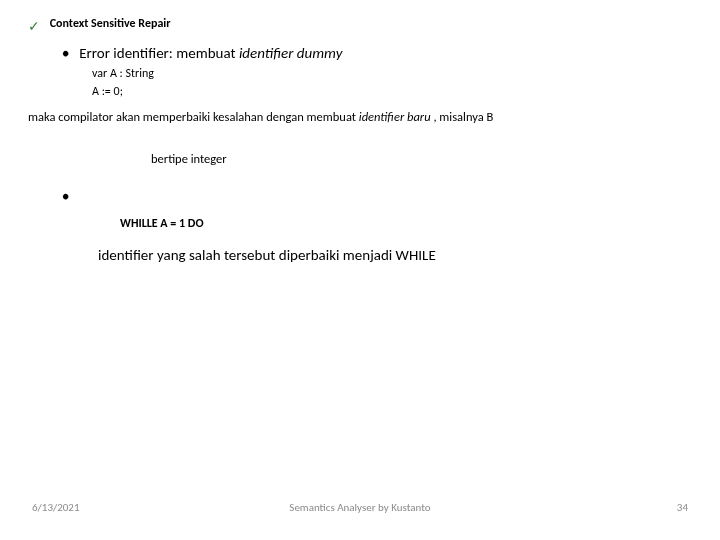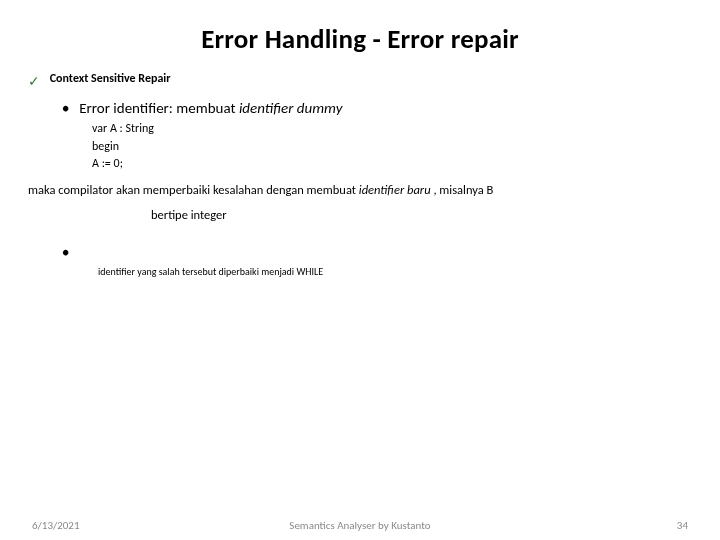--- a/index.html
+++ b/index.html
@@ -66,84 +66,83 @@
   }
   .expl {
     font-size: 12.5px;
     line-height: 2.1;
     margin-top: 4px;
   }
   .expl2 {
     margin-left: 80px;
     font-size: 12.5px;
     line-height: 1.5;
-    margin-top: 3px;
+    margin-top: 20px;
     padding-left: 43px;
   }
   .sub-code {
     margin-left: 92px;
     font-size: 12px;
     font-weight: 700;
     margin-top: 10px;
   }
   .sub-expl {
     margin-left: 70px;
-    font-size: 10px;
-    margin-top: 3px;
+    font-size: 15px;
+    margin-top: 16px;
   }
   .footer {
     position: absolute;
-    bottom: 8px;
+    bottom: 26px;
     left: 0;
     width: 100%;
     padding: 0 32px;
     display: flex;
     justify-content: space-between;
     align-items: center;
     font-size: 11px;
     color: #8a8a8a;
   }
   .footer-center {
     position: absolute;
     left: 50%;
     transform: translateX(-50%);
   }
 </style>
 </head>
 <body>
 
 <div class="slide">
-  <div class="title">Error Handling - Error repair</div>
 
   <div class="content">
 
     <div class="check-row">
       <span class="check-icon">✓</span>
       <span class="check-label">Context Sensitive Repair</span>
     </div>
 
     <div class="bullet-row">
       <span class="bullet-dot">●</span>
       <span class="bullet-text">
         <span>Error identifier: membuat </span><span class="italic">identifier dummy</span>
       </span>
     </div>
     <div class="code-block">
       <div>var A : String</div>
-      <div>begin</div>
       <div> A := 0;</div>
     </div>
     <div class="expl">
       <span>maka compilator akan memperbaiki kesalahan dengan membuat </span><span class="italic">identifier baru </span><span>, misalnya B</span>
     </div>
     <div class="expl2">bertipe integer</div>
 
     <div class="bullet-row" style="margin-top:18px;">
       <span class="bullet-dot">●</span>
     </div>
+    <div class="sub-code">WHILLE  A = 1  DO</div>
     <div class="sub-expl">identifier yang salah tersebut diperbaiki menjadi  WHILE</div>
 
   </div>
 
   <div class="footer">
     <span>6/13/2021</span>
     <span class="footer-center">Semantics Analyser by Kustanto</span>
     <span>34</span>
   </div>
 </div>

